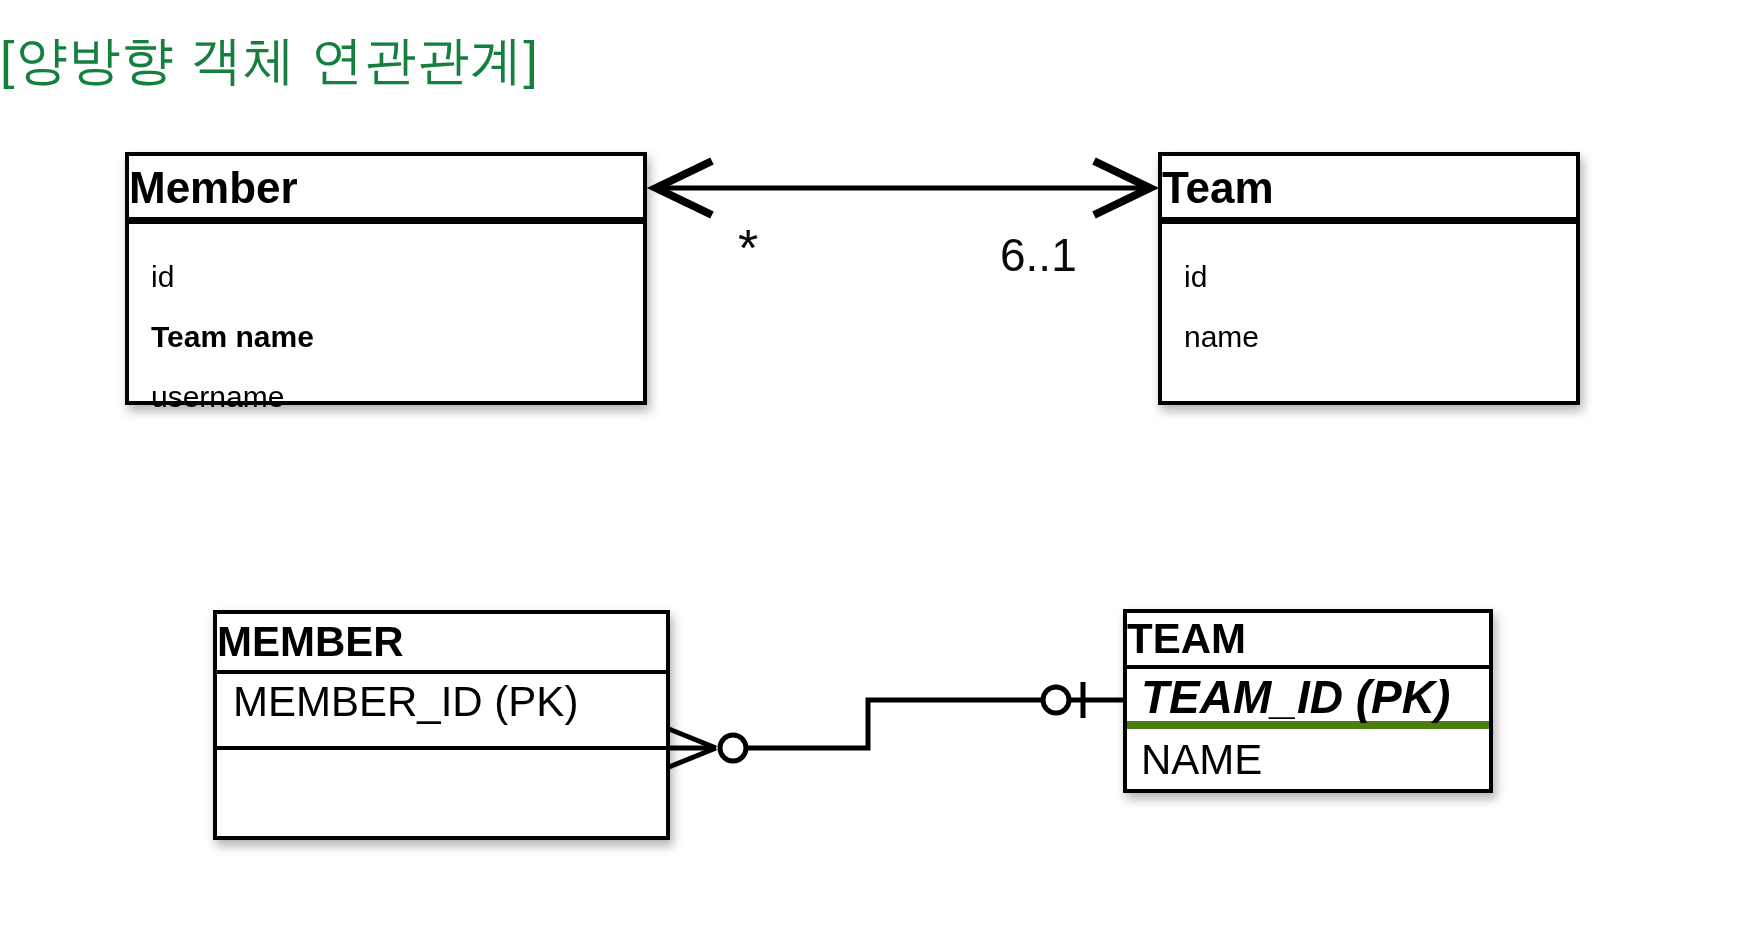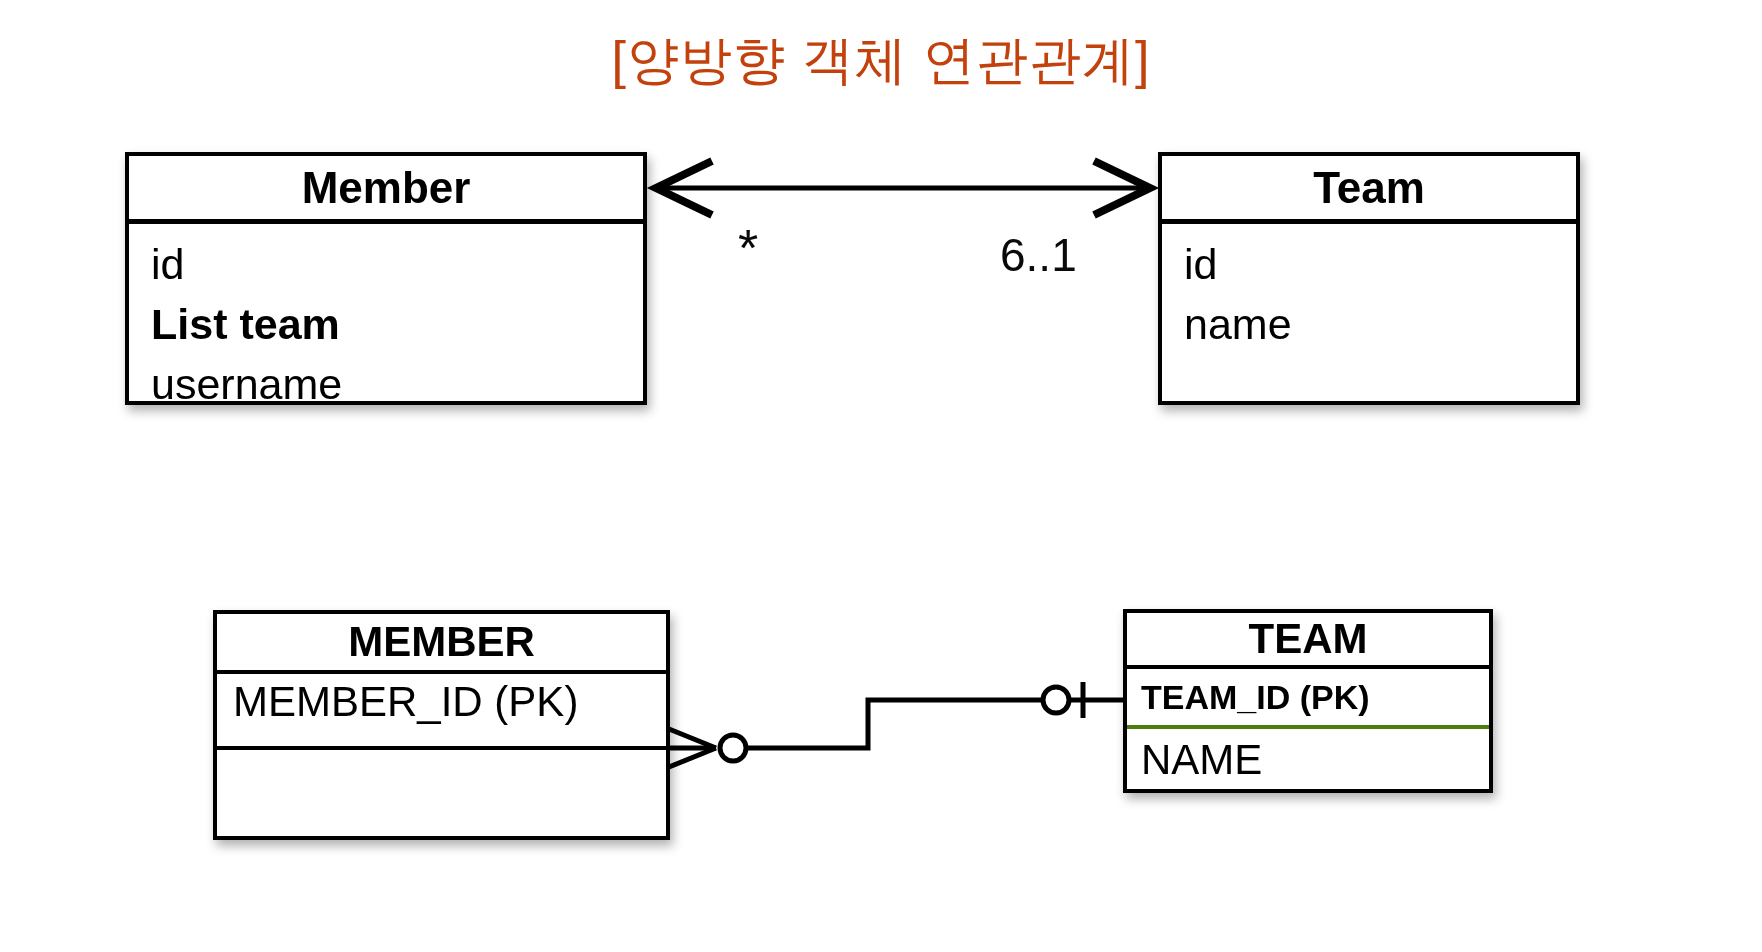--- a/index.html
+++ b/index.html
@@ -6,77 +6,77 @@
   .canvas{
     position:relative;
     width:1762px;height:952px;
     background:#ffffff;
     font-family:"Liberation Sans","DejaVu Sans",sans-serif;
     color:#000000;
     overflow:hidden;
   }
   .title{
     position:absolute;left:0;width:1762px;
-    text-align:center;font-weight:400;color:#c2410c;
+    text-align:left;font-weight:400;color:#15803d;
     letter-spacing:1px;
   }
   .title1{top:26px;font-size:52px;}
   .title2{top:512px;font-size:46px;}
 
   .box{
     position:absolute;
     background:#ffffff;
     border:4px solid #000000;
     box-sizing:border-box;
     box-shadow:3px 6px 10px rgba(0,0,0,0.30);
   }
   .box-header{
-    text-align:center;font-weight:700;
-    border-bottom:5px solid #000000;
+    text-align:left;font-weight:700;
+    border-bottom:7px solid #000000;
     box-sizing:border-box;
   }
   
   .classbox{width:522px;height:253px;}
   .classbox .box-header{height:68px;line-height:64px;font-size:44px;}
-  .classbox .box-body{padding:10px 0 0 22px;font-size:43px;line-height:60px;}
+  .classbox .box-body{padding:3px 0 0 22px;font-size:30px;line-height:60px;margin-top:20px;}
   .member-class{left:125px;top:152px;}
   .team-class{left:1158px;top:152px;width:422px;}
 
   
   .tablebox .box-header{font-size:42px;}
   .member-table{left:213px;top:610px;width:457px;height:230px;}
   .member-table .box-header{height:60px;line-height:56px;border-bottom-width:4px;}
   .member-table .pk-row{height:76px;line-height:56px;border-bottom:4px solid #000;
     padding-left:16px;font-size:42px;box-sizing:border-box;}
   .member-table .other-rows{padding:2px 0 0 16px;font-size:42px;line-height:52px;}
   .team-table{left:1123px;top:609px;width:370px;height:184px;}
   .team-table .box-header{height:56px;line-height:52px;border-bottom-width:4px;}
-  .team-table .pk-row{height:60px;line-height:56px;border-bottom:4px solid #4d7c0f;
-    padding-left:14px;font-size:34px;font-weight:700;box-sizing:border-box;}
+  .team-table .pk-row{height:60px;line-height:56px;border-bottom:8px solid #4d7c0f;
+    padding-left:14px;font-size:46px;font-weight:700;box-sizing:border-box;font-style:italic;}
   .team-table .other-rows{padding:2px 0 0 14px;font-size:42px;line-height:58px;}
 
   .bold{font-weight:700;}
   .mult{position:absolute;font-size:46px;color:#0a0a0a;}
   .mult-star{left:738px;top:218px;font-size:52px;}
   .mult-01{left:1000px;top:228px;}
 
   svg.overlay{position:absolute;left:0;top:0;pointer-events:none;}
 </style>
 </head>
 <body>
 
 <div class="canvas">
 
   <div class="title title1">[양방향 객체 연관관계]</div>
 
   <div class="box classbox member-class">
     <div class="box-header">Member</div>
     <div class="box-body">
       <div class="field">id</div>
-      <div class="field bold">List team</div>
+      <div class="field bold">Team name</div>
       <div class="field">username</div>
     </div>
   </div>
 
   <div class="box classbox team-class">
     <div class="box-header">Team</div>
     <div class="box-body">
       <div class="field">id</div>
       <div class="field">name</div>
     </div>

